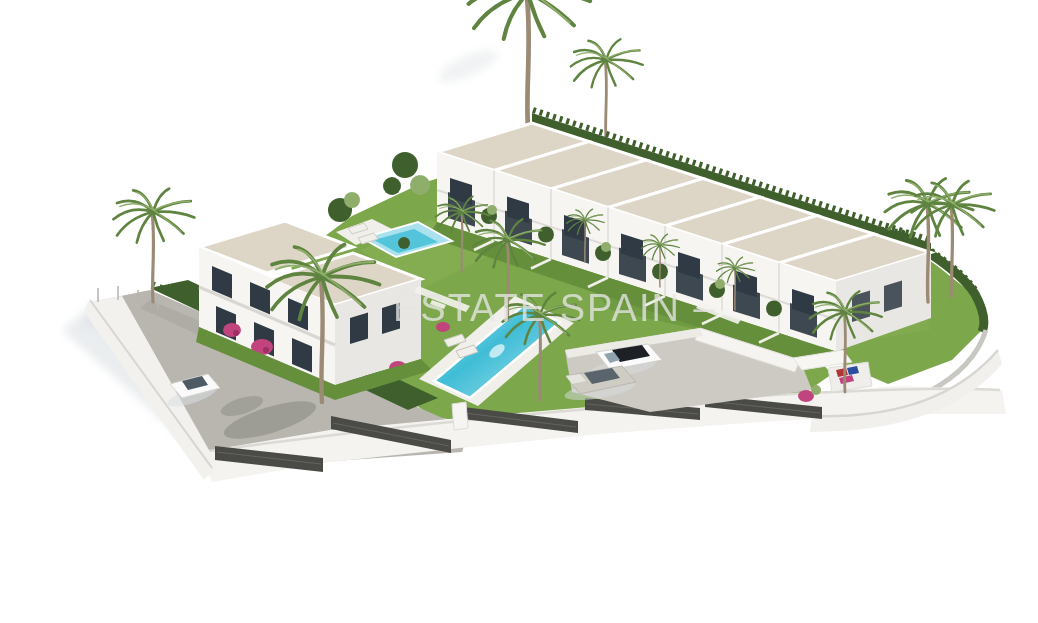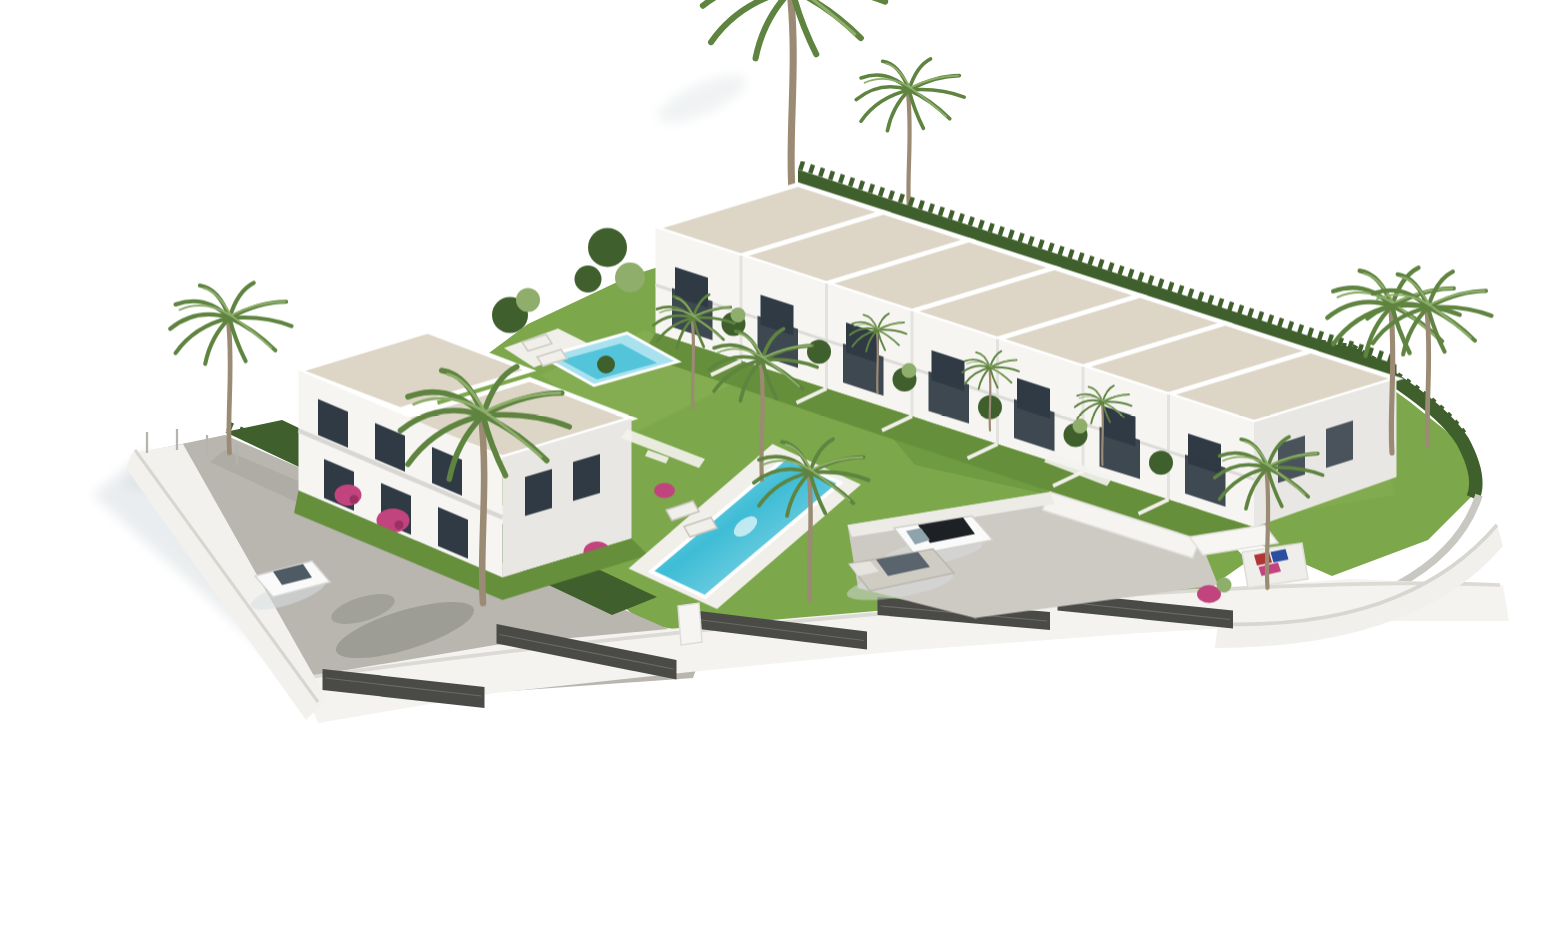--- a/index.html
+++ b/index.html
@@ -311,13 +311,14 @@
     <use href="#palm" transform="translate(540,400) scale(0.85)"></use>
     <use href="#palm" transform="translate(585,262) scale(0.42)"></use>
     <use href="#palm" transform="translate(660,287) scale(0.42)"></use>
     <use href="#palm" transform="translate(735,310) scale(0.42)"></use>
     <use href="#palm" transform="translate(928,302) scale(0.98)"></use>
     <use href="#palm" transform="translate(952,297) scale(0.92)"></use>
     <use href="#palm" transform="translate(845,392) scale(0.8)"></use>
   </g>
 </svg>
 
+<div class="watermark">ESTATE SPAIN –</div>
 </div>
 
 </body></html>

